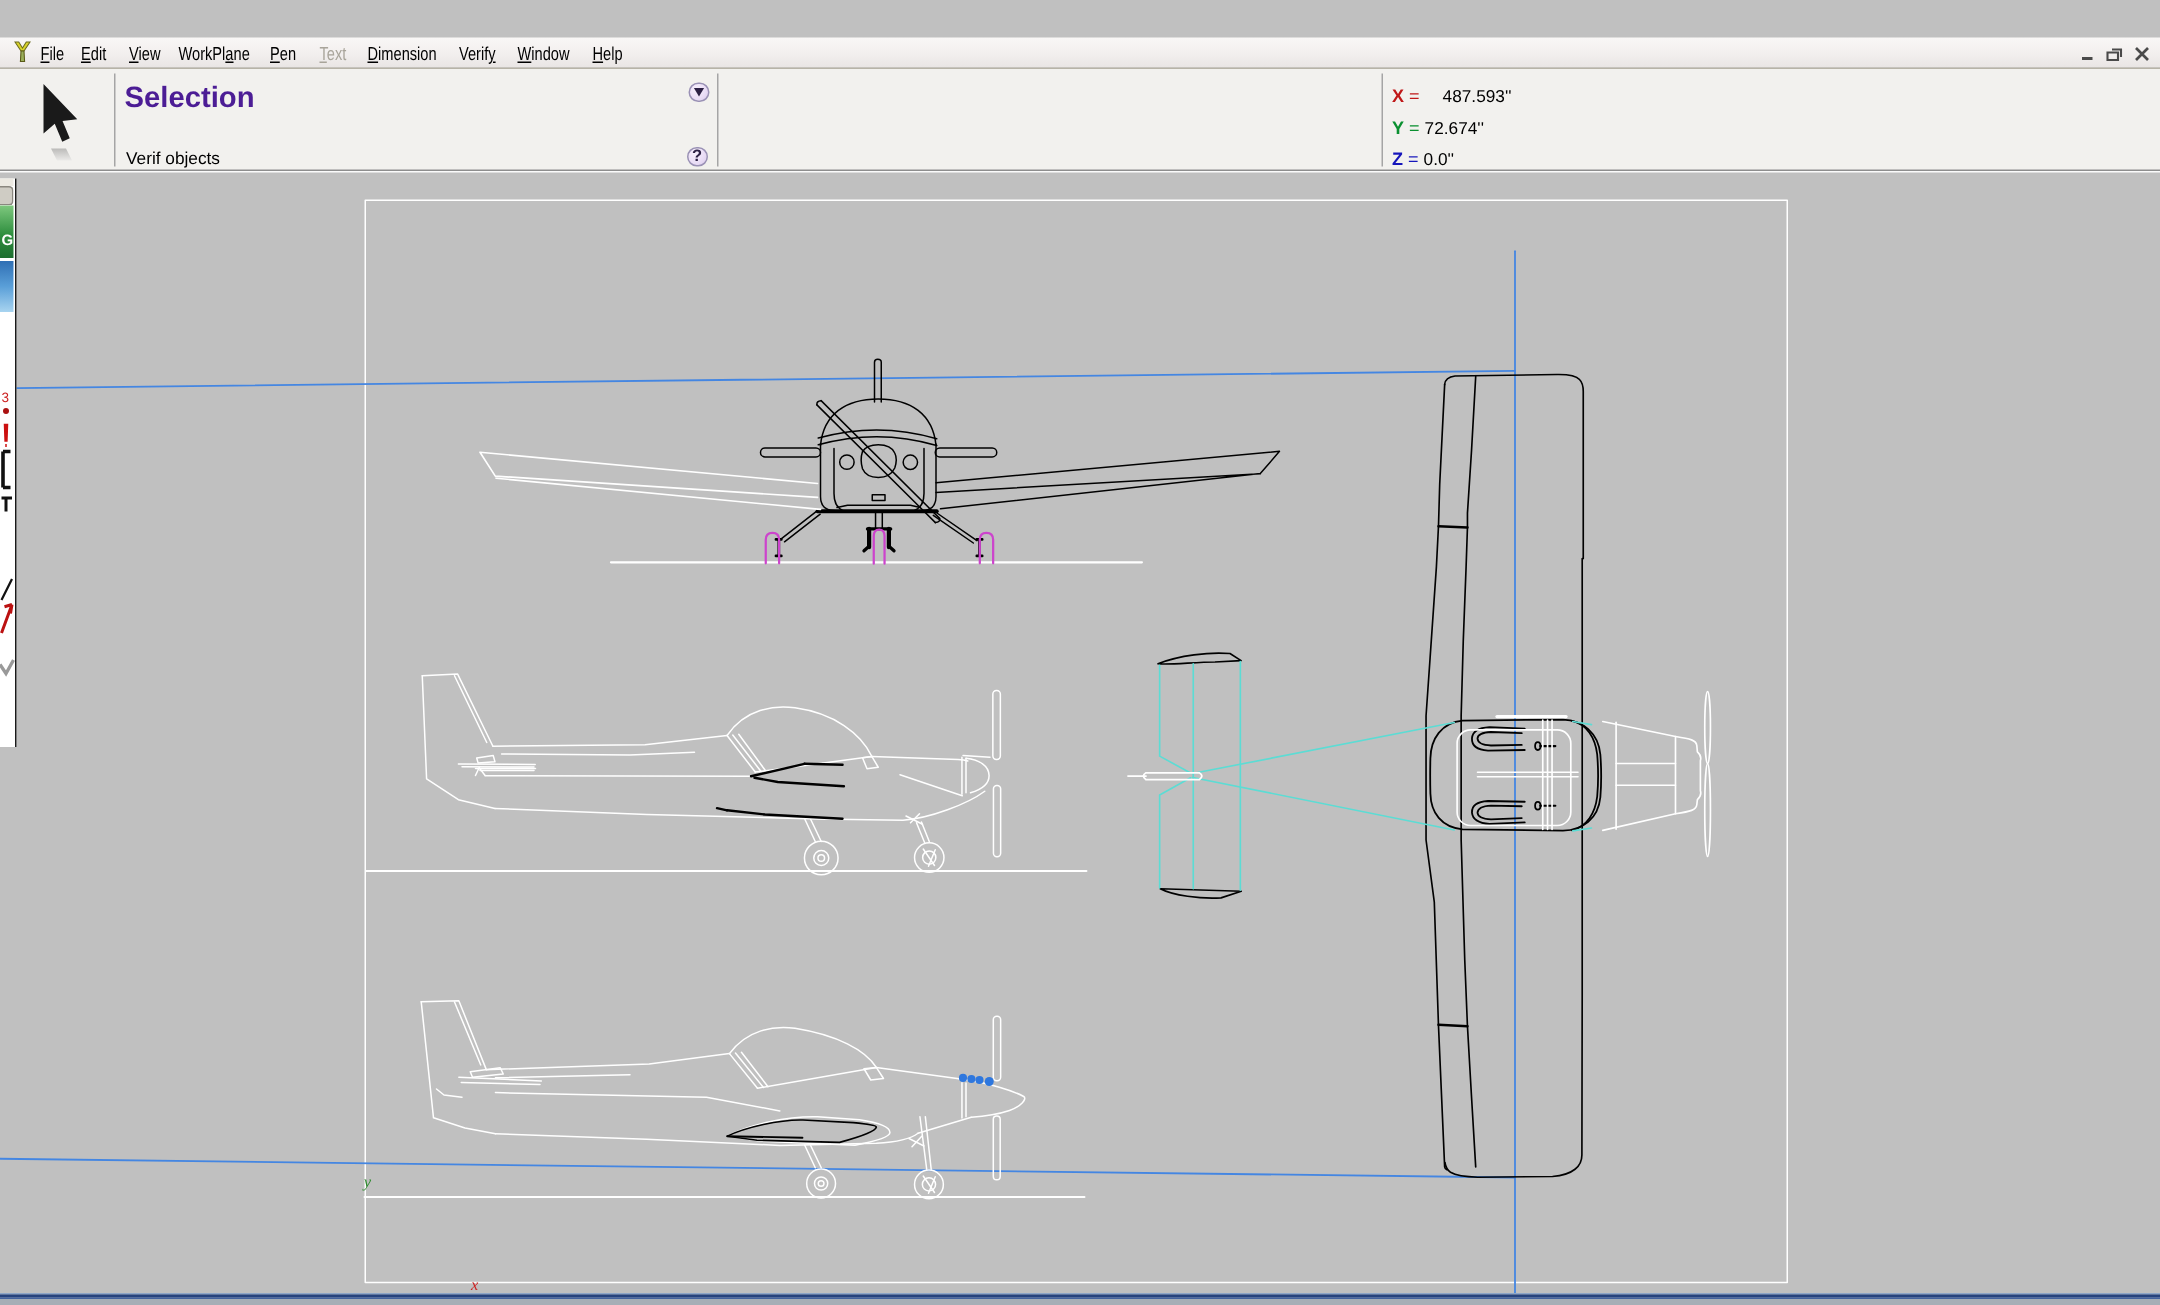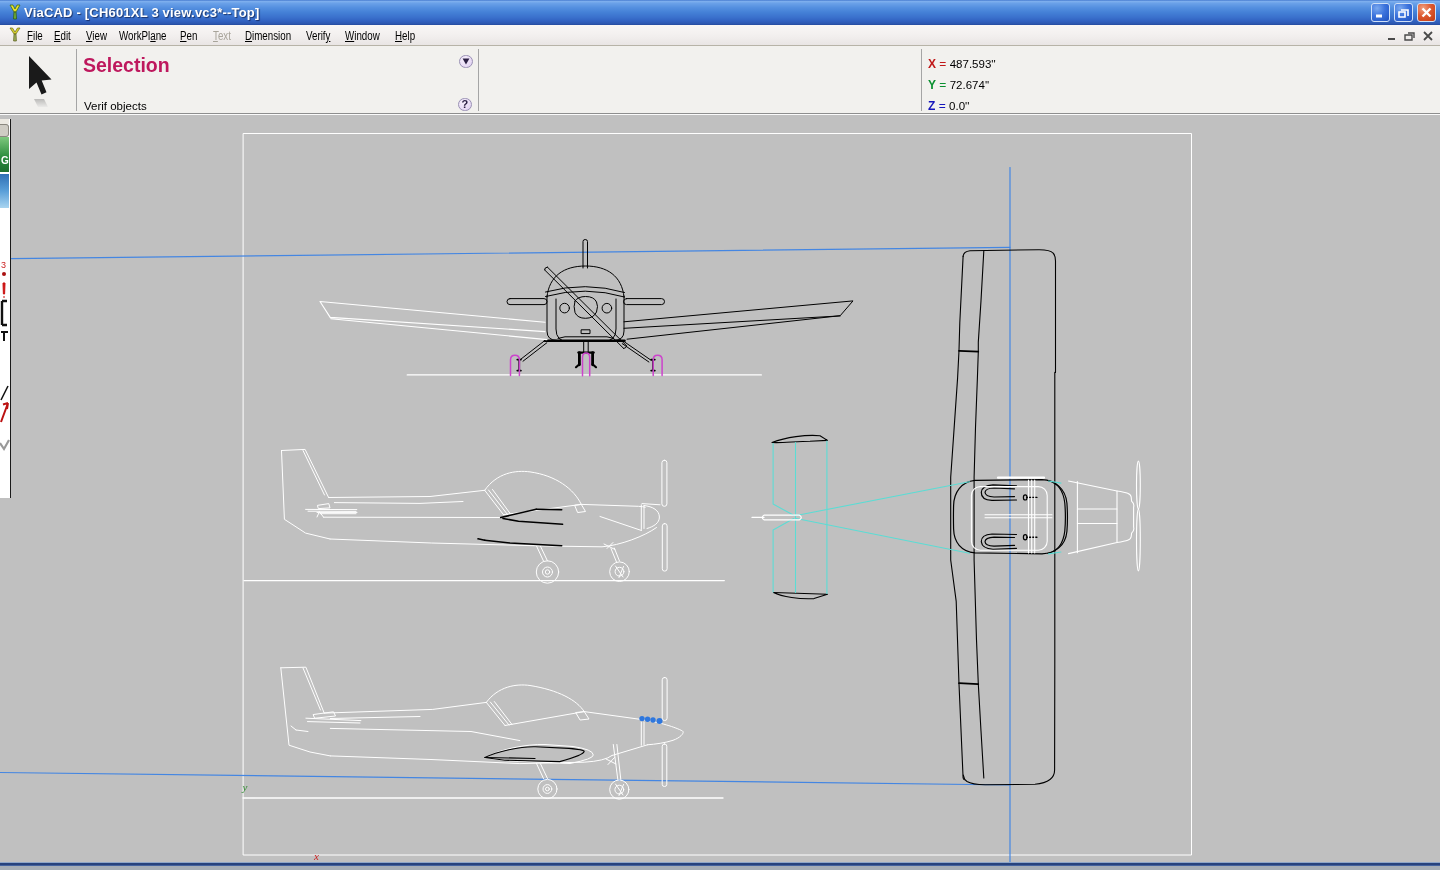--- a/index.html
+++ b/index.html
@@ -291,42 +291,20 @@
       <circle cx="4" cy="17" r="2" fill="#aa1111"></circle>
       <path d="M3,26 L5,26 L4.6,37 L3.4,37 Z M4,39 L4,41" fill="#cc1111" stroke="#cc1111"></path>
       <path d="M2,44 L7,44 M2,44 L2,68 M2,68 L7,68" stroke="#111" stroke-width="2.4" fill="none"></path>
       <path d="M1,75 L8,75 M4,75 L4,84" stroke="#111" stroke-width="2" fill="none"></path>
       <path d="M1,143 L8,129" stroke="#111" stroke-width="1.5" fill="none"></path>
       <path d="M1,165 L8,146 M8,146 L3,147.5 M8,146 L7,152" stroke="#bb1111" stroke-width="2" fill="none"></path>
       <path d="M0,186 L4,192 L9,183" stroke="#999" stroke-width="2.2" fill="none"></path>
     </svg>
   </div>
 
-  <div id="titlebar">
-    <svg class="abs" style="left:7px;top:3px;" width="18" height="19" viewBox="0 0 18 19">
-      <path d="M3,2 L7,9 L9,9 L13,2 L10,2 L8,6 L6,2 Z" fill="#e8e22a" stroke="#3a6b1f" stroke-width="0.8"></path>
-      <path d="M7,9 L9,9 L9.5,16 L6.5,16 Z" fill="#6fae3a" stroke="#2f5a18" stroke-width="0.8"></path>
-    </svg>
-    <div id="titletext">ViaCAD - [CH601XL 3 view.vc3*--Top]</div>
-    <div class="tbtn blue" style="left:1371px;">
-      <svg width="17" height="17" viewBox="0 0 17 17">
-          <path d="M4,12 h6" stroke="#fff" stroke-width="3"></path>
-        </svg>
-    </div>
-    <div class="tbtn blue" style="left:1393.5px;">
-      <svg width="17" height="17" viewBox="0 0 17 17">
-          <path d="M6,6 h7 v6 M4,8 h6 v5 h-6 z" stroke="#fff" stroke-width="1.6" fill="none"></path>
-        </svg>
-    </div>
-    <div class="tbtn red" style="left:1416.5px;">
-      <svg width="17" height="17" viewBox="0 0 17 17">
-          <path d="M4.5,4.5 L12.5,12.5 M12.5,4.5 L4.5,12.5" stroke="#fff" stroke-width="2.4"></path>
-        </svg>
-    </div>
-  </div>
 
   <div id="menubar">
     <svg class="abs" style="left:8px;top:2px;" width="15" height="17" viewBox="0 0 15 17">
       <path d="M2,1 L6,7 L8,7 L12,1 L9.5,1 L7,5 L4.5,1 Z" fill="#d8d22a" stroke="#6b6b1f" stroke-width="0.7"></path>
       <path d="M6,7 L8,7 L8.4,14 L5.6,14 Z" fill="#9aae5a" stroke="#5a5a18" stroke-width="0.7"></path>
     </svg>
     <div class="mitem" style="left:27px;"><u>F</u>ile</div>
     <div class="mitem" style="left:54px;"><u>E</u>dit</div>
     <div class="mitem" style="left:86px;"><u>V</u>iew</div>
     <div class="mitem" style="left:119px;">WorkPl<u>a</u>ne</div>
@@ -350,36 +328,36 @@
       <path d="M5,1 L5,34 L12.5,27.5 L17.5,39.5 L22.5,37.2 L17.7,25.6 L27.5,24.5 Z" fill="#1a1a1a"></path>
       <path d="M10,44 L20,44 L24,52 L14,52 Z" fill="url(#curshadow)" opacity="0.35"></path>
       <defs>
           <linearGradient id="curshadow" x1="0" y1="0" x2="0" y2="1">
         <stop offset="0" stop-color="#555"></stop>
             <stop offset="1" stop-color="#ddd"></stop>
           </linearGradient>
         </defs>
     </svg>
     <div class="vsep" style="left:76px;"></div>
-    <div class="abs" style="left:83px;top:7.5px;font-size:19.5px;font-weight:bold;color:#be185d;">Selection</div>
+    <div class="abs" style="left:83px;top:7.5px;font-size:19.5px;font-weight:bold;color:#4c1d95;">Selection</div>
     <div class="abs" style="left:84px;top:53.5px;font-size:11.5px;color:#000;">Verif objects</div>
 
     <div class="roundbtn" style="left:459px;top:8.5px;">
       <svg width="10" height="10" viewBox="0 0 10 10" style="display:block;">
           <path d="M1.6,2.6 L8.4,2.6 L5,8.4 Z" fill="#2c2044"></path>
         </svg>
     </div>
     <div class="roundbtn" style="left:458px;top:51.5px;text-align:center;">
       <div style="font-size:11px;font-weight:bold;color:#2c2044;line-height:10px;">?</div>
     </div>
     <div class="vsep" style="left:478px;"></div>
     <div class="vsep" style="left:921px;"></div>
 
     <div class="abs" style="left:928px;top:11px;font-size:12px;color:#000;">
-      <span style="color:#c01818;font-weight:bold;">X</span> <span style="color:#c01818;">=</span> <span style="font-size:11.5px;">487.593''</span>
+      <span style="color:#c01818;font-weight:bold;">X</span> <span style="color:#c01818;">=</span> <span style="font-size:11.5px;margin-left:12px;">487.593''</span>
     </div>
     <div class="abs" style="left:928px;top:32px;font-size:12px;color:#000;text-align:right;">
       <span style="color:#0a9030;font-weight:bold;">Y</span> <span style="color:#0a9030;">=</span> <span style="font-size:11.5px;">72.674''</span>
     </div>
     <div class="abs" style="left:928px;top:53px;font-size:12px;color:#000;">
       <span style="color:#1515bb;font-weight:bold;">Z</span> <span style="color:#1515bb;">=</span> <span style="font-size:11.5px;margin-top:12px;">0.0''</span>
     </div>
   </div>
 
   <div id="bottomstrip">

